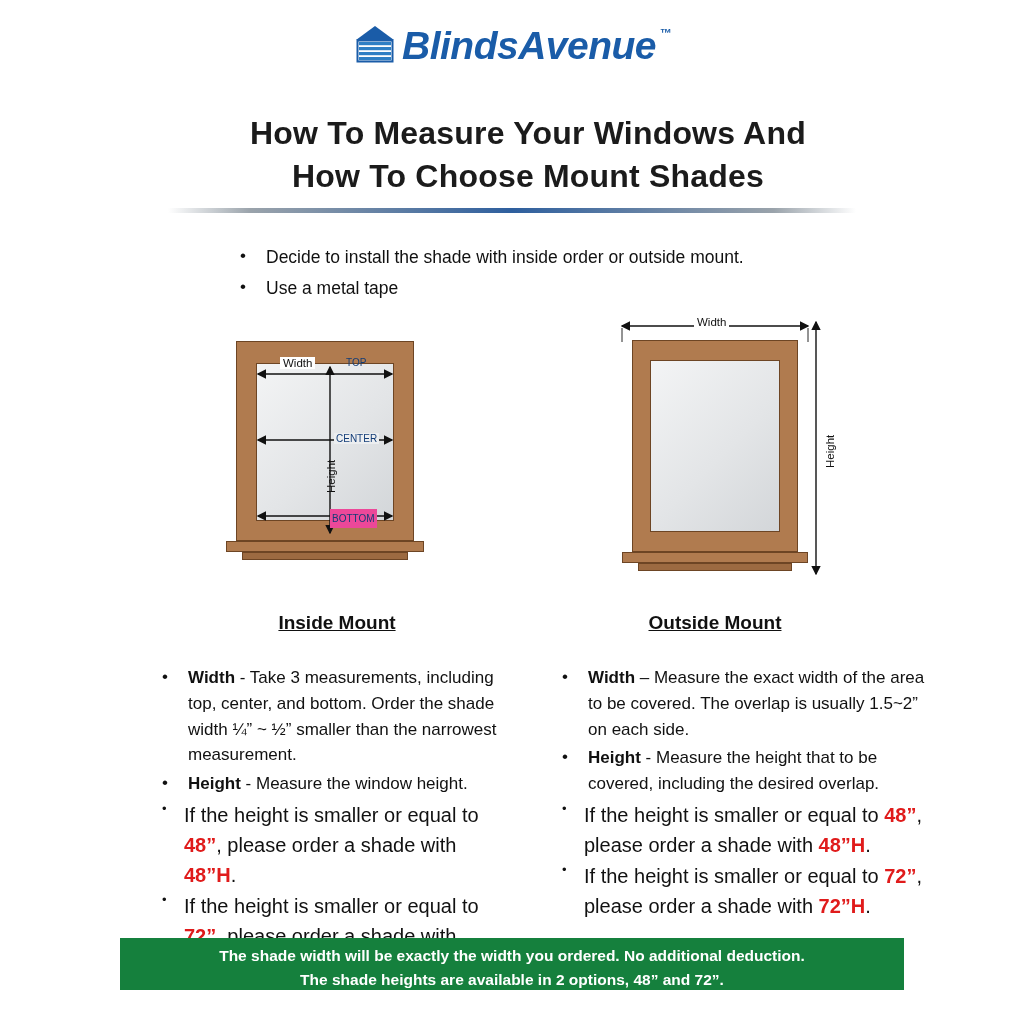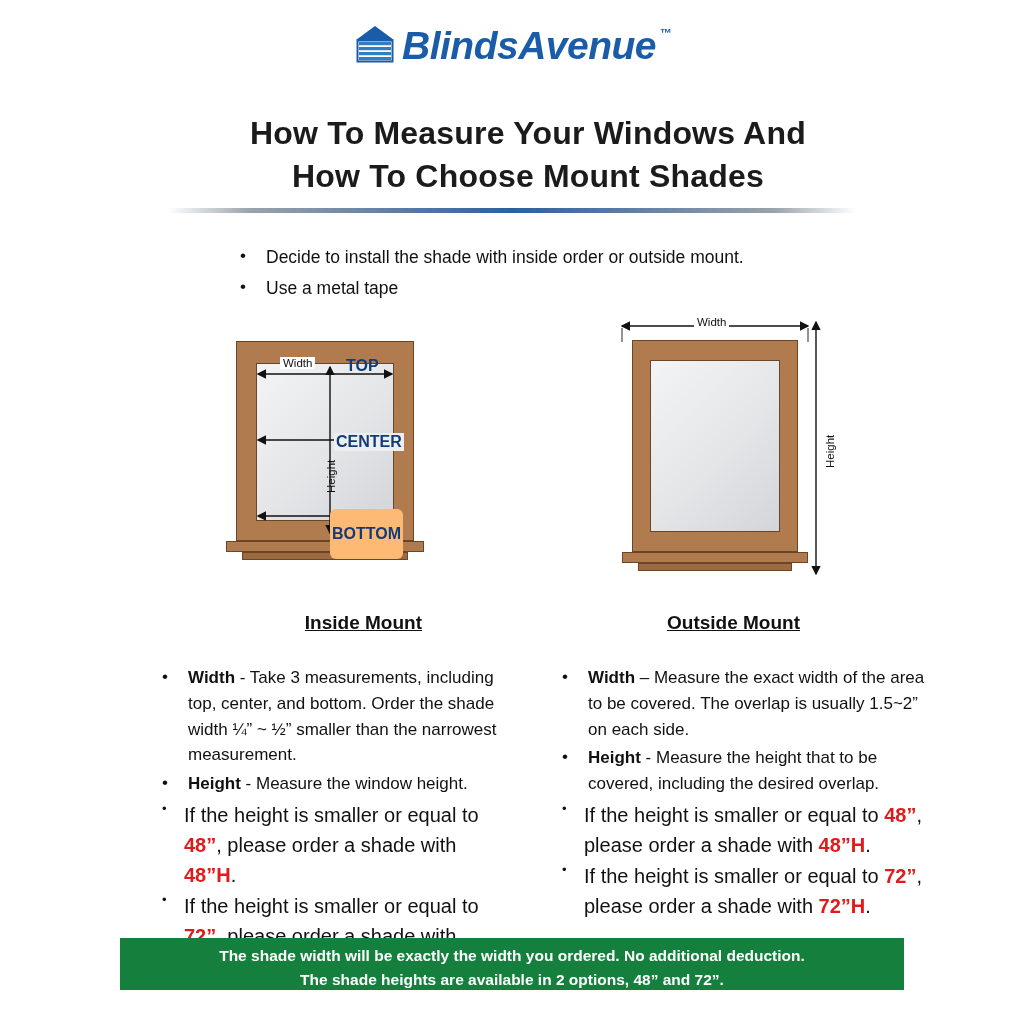--- a/index.html
+++ b/index.html
@@ -133,40 +133,40 @@
   }
 
   .dlabel {
     position: absolute;
     font-size: 11.5px;
     color: #111;
     white-space: nowrap;
   }
   .dlabel.blue {
     color: #123c77;
-    font-weight: bold;
-    font-size: 16px;
+    font-weight: normal;
+    font-size: 10px;
   }
   .vertlabel {
     position: absolute;
     font-size: 11.5px;
     color: #111;
     white-space: nowrap;
     transform: rotate(-90deg);
     transform-origin: left top;
   }
 
   
   .caption {
     position: absolute;
     font-size: 19px;
     font-weight: bold;
     text-decoration: underline;
     color: #111;
-    text-align: right;
+    text-align: center;
     white-space: nowrap;
   }
   #cap-inside { top: 612px; left: 252px; width: 170px; }
   #cap-outside { top: 612px; left: 630px; width: 170px; }
 
   
   .col {
     position: absolute;
     font-size: 17px;
     line-height: 1.52;
@@ -280,21 +280,21 @@
       <line x1="36" y1="113" x2="170" y2="113" stroke="#111" stroke-width="1.4" marker-start="url(#ah2)" marker-end="url(#ah)"></line>
 
       <line x1="36" y1="189" x2="170" y2="189" stroke="#111" stroke-width="1.4" marker-start="url(#ah2)" marker-end="url(#ah)"></line>
 
       <line x1="108" y1="40" x2="108" y2="206" stroke="#111" stroke-width="1.4" marker-start="url(#ah2)" marker-end="url(#ah)"></line>
     </svg>
 
     <span class="dlabel" style="left:58px; top:30px; background:#fff; padding:0 3px;">Width</span>
     <span class="dlabel blue" style="left:124px; top:30px;">TOP</span>
     <span class="dlabel blue" style="left:112px; top:106px; background:#eceef0; padding:0 2px;">CENTER</span>
-    <span class="dlabel blue" style="left:108px; top:182px; background:#fdba74; padding:16px 2px;border-radius:6px;">BOTTOM</span>
+    <span class="dlabel blue" style="left:108px; top:182px; background:#ec4899; padding:4px 2px;">BOTTOM</span>
     <span class="vertlabel" style="left:103px; top:166px;">Height</span>
   </div>
 
   <div class="diagram" id="outside-diagram">
     <div class="frame-outer" style="left:32px; top:28px; width:166px; height:212px;"></div>
     <div class="frame-inner" style="left:50px; top:48px; width:130px; height:172px;"></div>
     <div class="sill" style="left:22px; top:240px; width:186px; height:11px;"></div>
     <div class="sill" style="left:38px; top:251px; width:154px; height:8px; background:#9c6a41;"></div>
 
     <svg width="260" height="270" style="position:absolute;left:0;top:0;">

